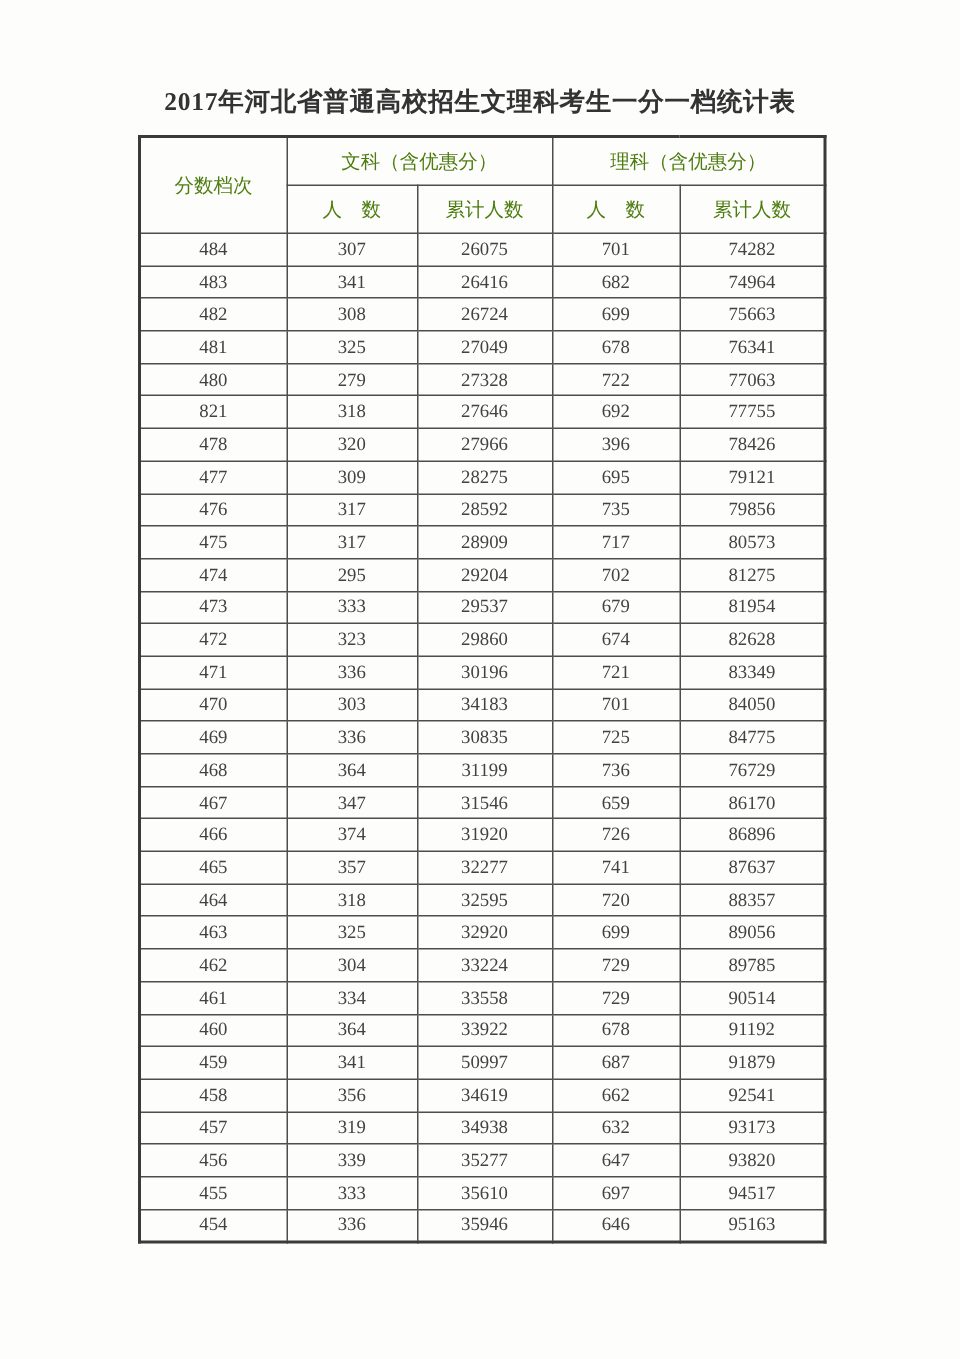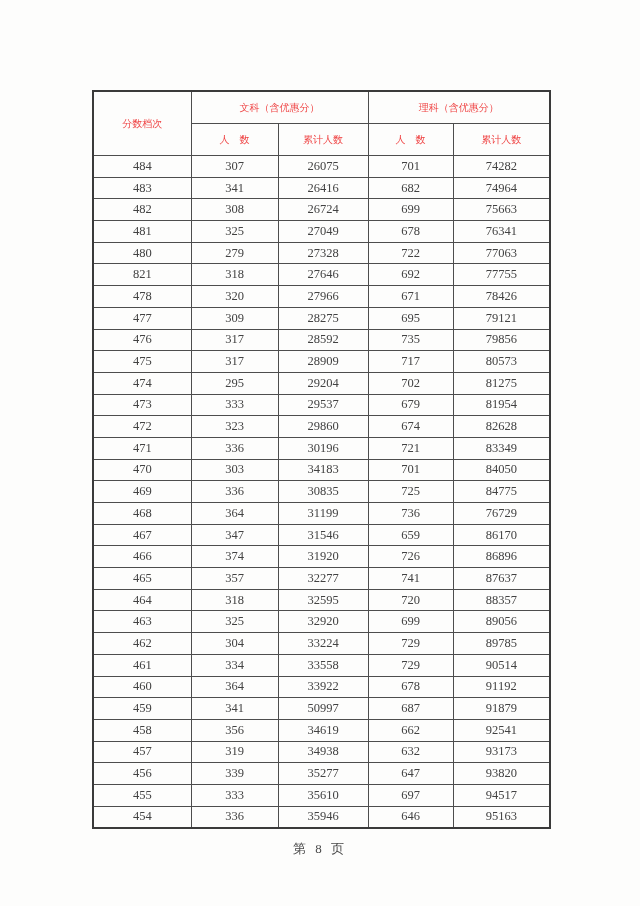--- a/index.html
+++ b/index.html
@@ -42,22 +42,22 @@
   .score-table td {
     border: 1px solid #4d4d4d;
     text-align: center;
     vertical-align: middle;
     padding: 0;
     font-weight: normal;
     overflow: hidden;
     white-space: nowrap;
   }
   .score-table thead th {
-    font-size: 10px;
-    color: #ef4444;
+    font-size: 13px;
+    color: #4d7c0f;
   }
   .score-table thead tr.group-row th { height: 31px; }
   .score-table thead tr.sub-row th { height: 31px; }
   .score-table tbody td {
     height: 20.7px;
     font-size: 12.5px;
     color: #424242;
   }
   .footer {
     position: absolute;
@@ -68,20 +68,21 @@
     font-size: 13px;
     letter-spacing: 3px;
     color: #4a4a4a;
   }
 </style>
 </head>
 <body>
 
 <div class="page">
 
+  <h1 class="title">2017年河北省普通高校招生文理科考生一分一档统计表</h1>
 
   <table class="score-table">
     <colgroup>
       <col style="width:98px">
       <col style="width:87px">
       <col style="width:90px">
       <col style="width:85px">
       <col style="width:97px">
     </colgroup>
     <thead>
@@ -137,21 +138,21 @@
           <td>821</td>
           <td>318</td>
           <td>27646</td>
           <td>692</td>
           <td>77755</td>
         </tr>
         <tr>
           <td>478</td>
           <td>320</td>
           <td>27966</td>
-          <td>671</td>
+          <td>396</td>
           <td>78426</td>
         </tr>
         <tr>
           <td>477</td>
           <td>309</td>
           <td>28275</td>
           <td>695</td>
           <td>79121</td>
         </tr>
         <tr>
@@ -311,15 +312,14 @@
         <tr>
           <td>454</td>
           <td>336</td>
           <td>35946</td>
           <td>646</td>
           <td>95163</td>
         </tr>
       </tbody>
   </table>
 
-  <div class="footer">第 8 页</div>
 
 </div>
 
 </body></html>

